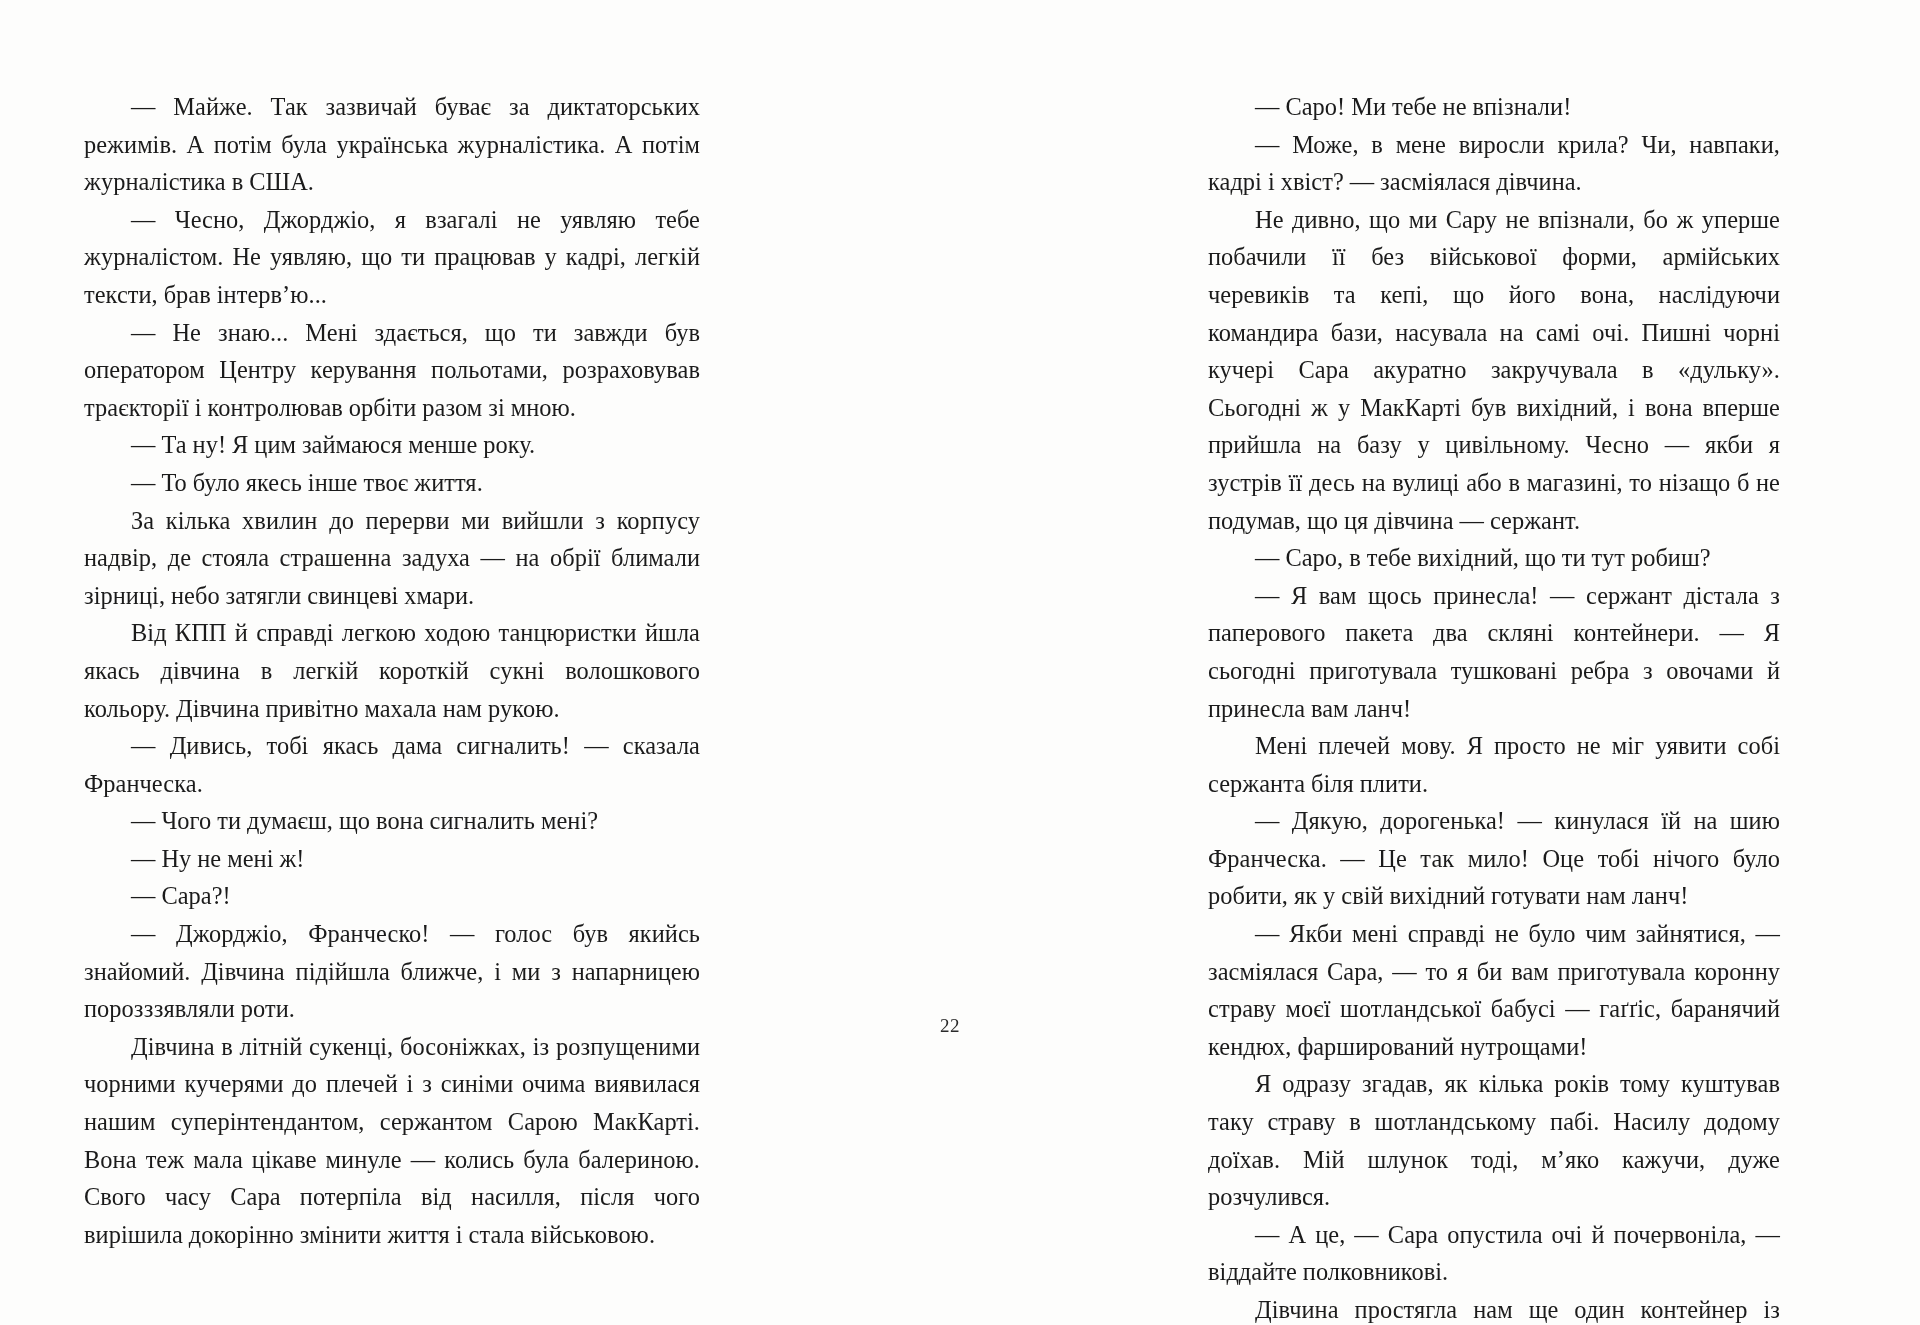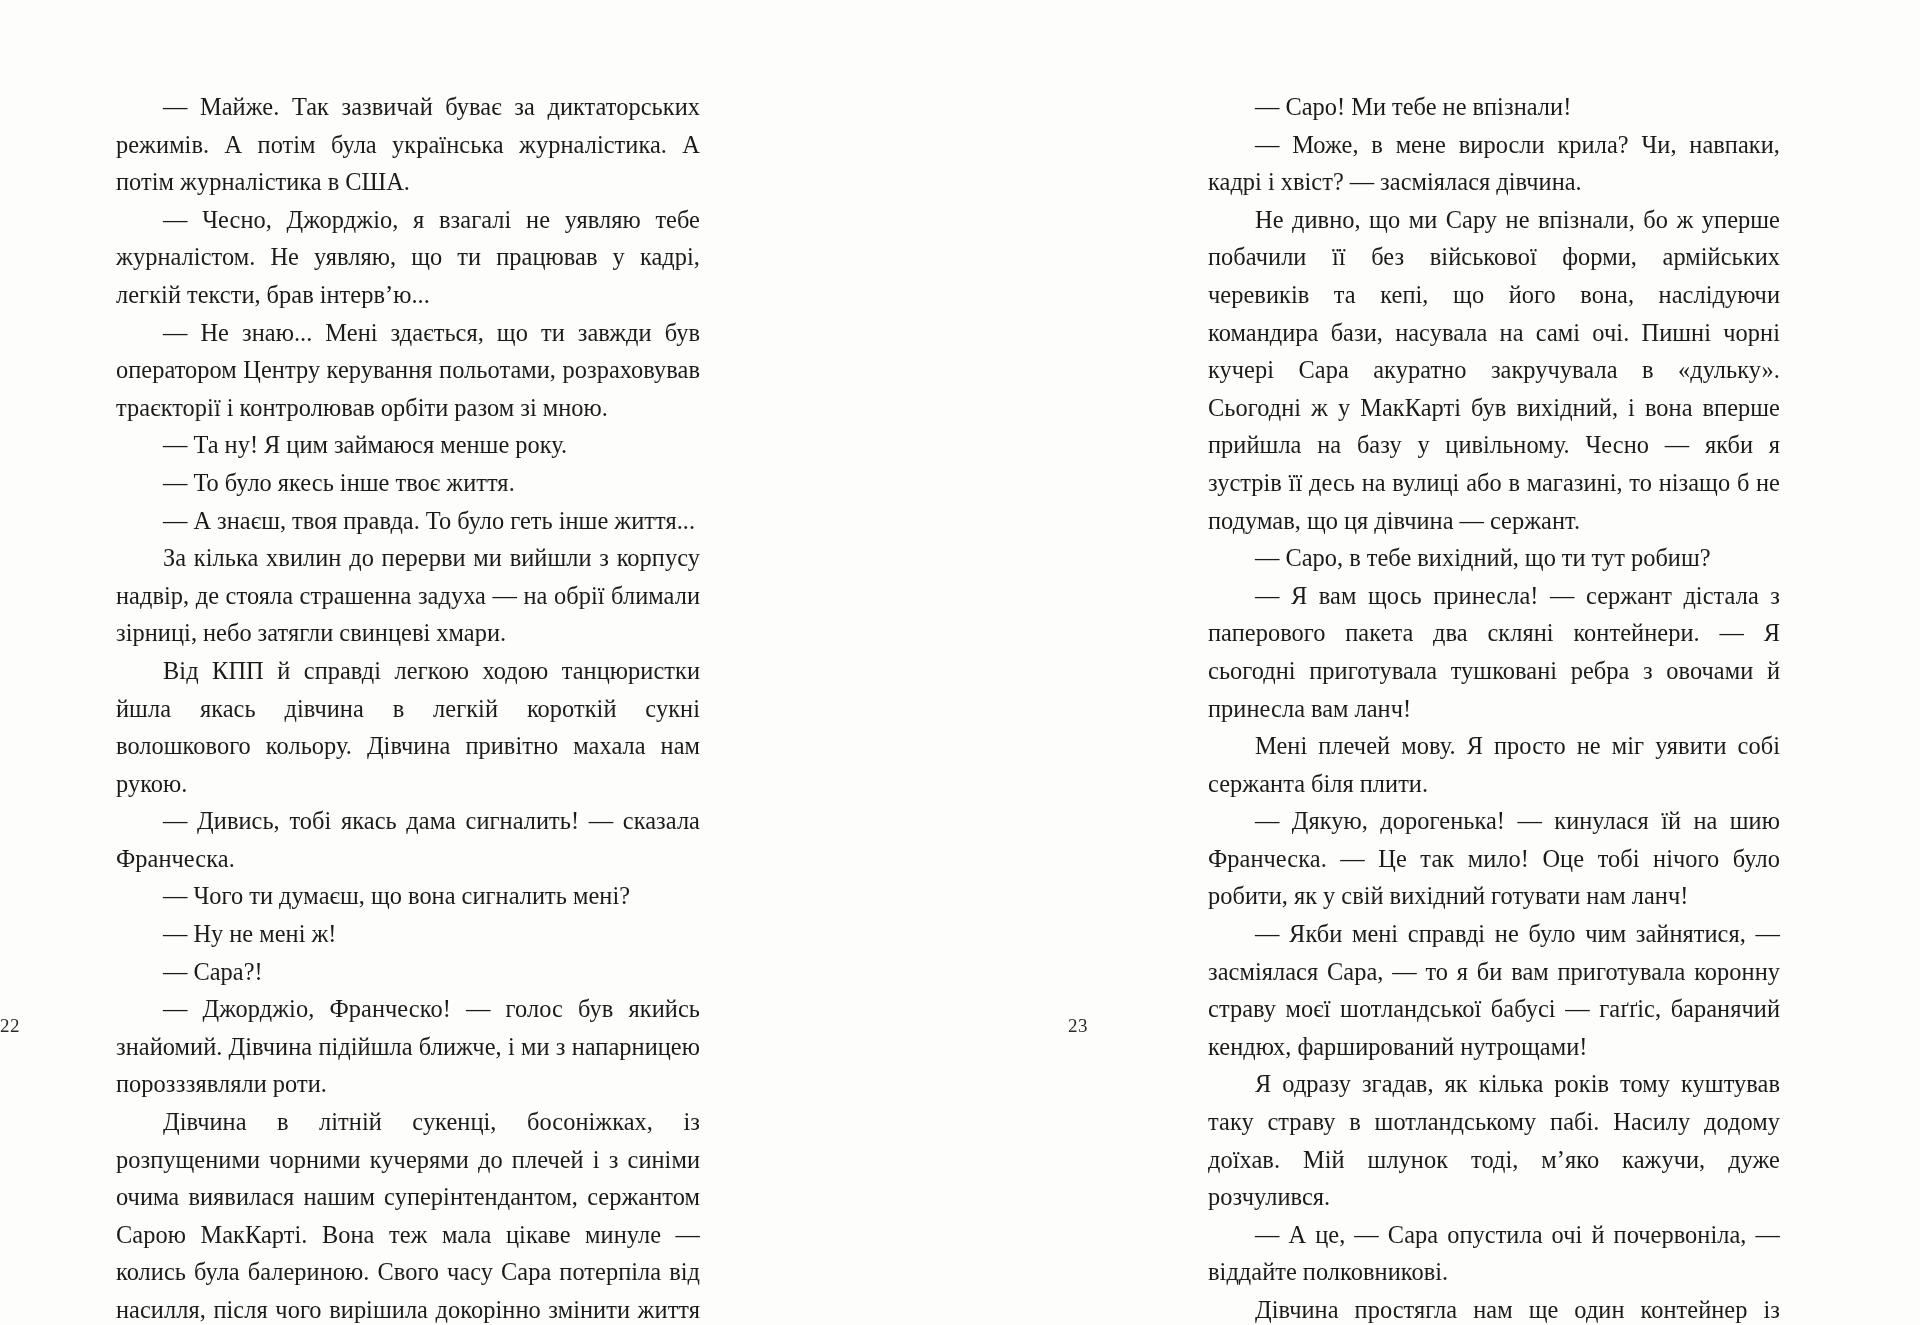--- a/index.html
+++ b/index.html
@@ -24,21 +24,21 @@
   }
 
   .page {
     position: relative;
     width: 960px;
     height: 1325px;
     box-sizing: border-box;
     background: #fdfdfc;
   }
 
-  .page-left  { padding: 88px 260px 0 116px; }
+  .page-left  { padding: 88px 260px 0 84px; }
   .page-right { padding: 88px 140px 4px 248px; }
 
   .textblock {
     width: 100%;
   }
 
   p.para {
     margin: 0;
     padding: 0;
     font-size: 24.4px;
@@ -51,42 +51,41 @@
     word-spacing: -0.2px;
     letter-spacing: 0.05px;
     color: #1b1b1b;
   }
 
   .folio {
     position: absolute;
     bottom: 288px;
     width: 100%;
     left: 0;
-    text-align: left;
+    text-align: right;
     font-size: 19px;
     letter-spacing: 0.5px;
     color: #2a2a2a;
   }
 
   .page-left .folio  { padding-right: 132px; }
   .page-right .folio { padding-right: 0; padding-left: 108px; }
 </style>
 </head>
 <body>
 
 <div class="spread">
 
   <div class="page page-left">
     <div class="textblock">
       <p class="para">— Майже. Так зазвичай буває за диктаторських режимів. А потім була українська журналістика. А потім журналістика в США.</p>
       <p class="para">— Чесно, Джорджіо, я взагалі не уявляю тебе журналістом. Не уявляю, що ти працював у кадрі, легкій тексти, брав інтерв’ю...</p>
       <p class="para">— Не знаю... Мені здається, що ти завжди був оператором Центру керування польотами, розраховував траєкторії і контролював орбіти разом зі мною.</p>
       <p class="para">— Та ну! Я цим займаюся менше року.</p>
       <p class="para">— То було якесь інше твоє життя.</p>
-      <p class="para">— А знаєш, твоя правда. То було геть інше життя...</p>
       <p class="para">За кілька хвилин до перерви ми вийшли з корпусу надвір, де стояла страшенна задуха — на обрії блимали зірниці, небо затягли свинцеві хмари.</p>
       <p class="para">Від КПП й справді легкою ходою танцюристки йшла якась дівчина в легкій короткій сукні волошкового кольору. Дівчина привітно махала нам рукою.</p>
       <p class="para">— Дивись, тобі якась дама сигналить! — сказала Франческа.</p>
       <p class="para">— Чого ти думаєш, що вона сигналить мені?</p>
       <p class="para">— Ну не мені ж!</p>
       <p class="para">— Сара?!</p>
       <p class="para">— Джорджіо, Франческо! — голос був якийсь знайомий. Дівчина підійшла ближче, і ми з напарницею порозззявляли роти.</p>
       <p class="para">Дівчина в літній сукенці, босоніжках, із розпущеними чорними кучерями до плечей і з синіми очима виявилася нашим суперінтендантом, сержантом Сарою МакКарті. Вона теж мала цікаве минуле — колись була балериною. Свого часу Сара потерпіла від насилля, після чого вирішила докорінно змінити життя і стала військовою.</p>
     </div>
     <div class="folio">22</div>

